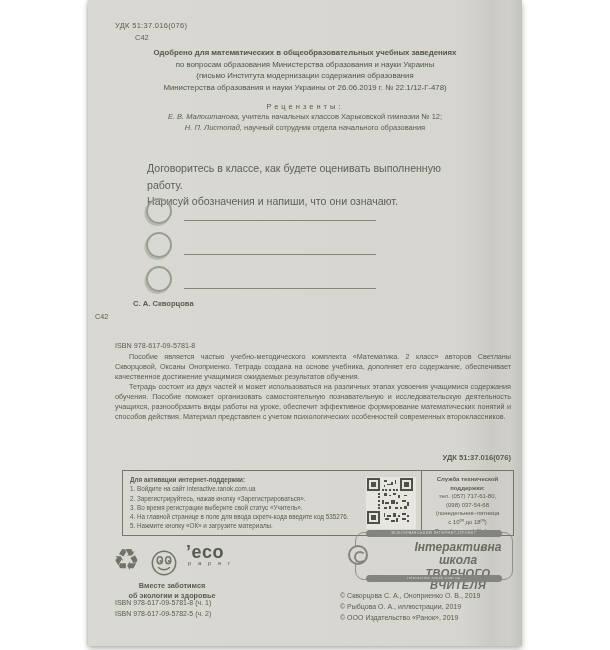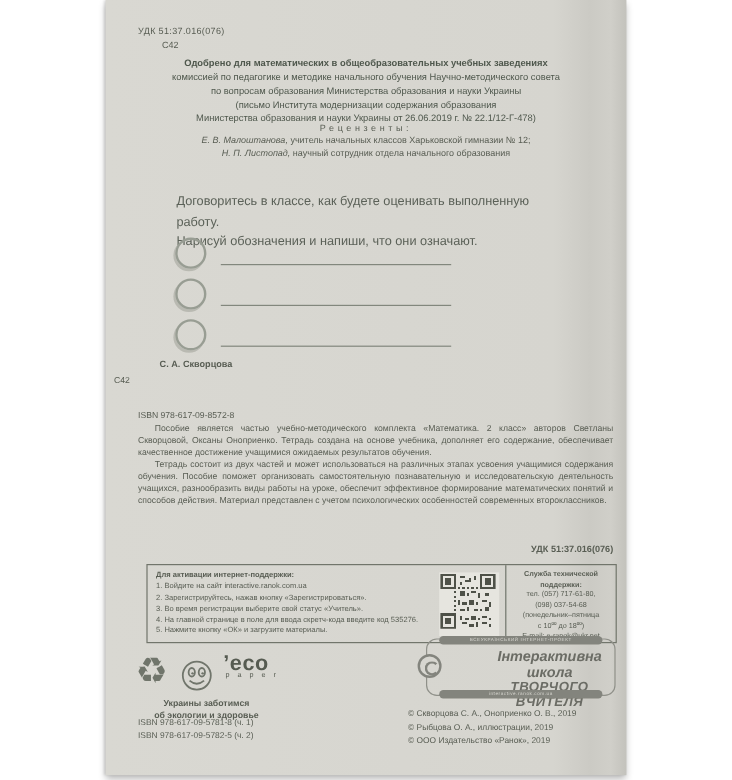--- a/index.html
+++ b/index.html
@@ -97,21 +97,20 @@
 </head>
 <body>
 
 <div class="page">
 
   <div class="abs udk-top">УДК 51:37.016(076)</div>
   <div class="abs code-top">С42</div>
 
   <div class="abs approval center c-green">
     <div class="l1">Одобрено для математических в общеобразовательных учебных заведениях</div>
-    <div>комиссией по педагогике и методике начального обучения Научно-методического совета</div>
     <div>по вопросам образования Министерства образования и науки Украины</div>
     <div>(письмо Института модернизации содержания образования</div>
     <div>Министерства образования и науки Украины от 26.06.2019 г. № 22.1/12-Г-478)</div>
   </div>
 
   <div class="abs reviewers-h center">Рецензенты:</div>
   <div class="abs rev1 center">
     <span class="ital">Е. В. Малоштанова,</span><span> учитель начальных классов Харьковской гимназии № 12;</span>
   </div>
   <div class="abs rev2 center">
@@ -131,21 +130,21 @@
     <div class="mark-circle"></div>
     <div class="mark-line"></div>
   </div>
   <div class="abs circle-row" style="top:266px;">
     <div class="mark-circle"></div>
     <div class="mark-line"></div>
   </div>
 
   <div class="abs bib-author">С. А. Скворцова</div>
   <div class="abs bib-code">С42</div>
-  <div class="abs bib-isbn small">ISBN 978-617-09-8572-8</div>
+  <div class="abs bib-isbn small">ISBN 978-617-09-5781-8</div>
 
   <div class="abs anno1 just small">Пособие является частью учебно-методического комплекта «Математика. 2 класс» авторов Светланы Скворцовой, Оксаны Оноприенко. Тетрадь создана на основе учебника, дополняет его содержание, обеспечивает качественное достижение учащимися ожидаемых результатов обучения.</div>
   <div class="abs anno2 just small">Тетрадь состоит из двух частей и может использоваться на различных этапах усвоения учащимися содержания обучения. Пособие поможет организовать самостоятельную познавательную и исследовательскую деятельность учащихся, разнообразить виды работы на уроке, обеспечит эффективное формирование математических понятий и способов действия. Материал представлен с учетом психологических особенностей современных второклассников.</div>
   <div class="abs udk-bottom">УДК 51:37.016(076)</div>
 
   <div class="abs support-box">
     <div class="support-list">
       <div class="t">Для активации интернет-поддержки:</div>
       <div>1. Войдите на сайт interactive.ranok.com.ua</div>
       <div>2. Зарегистрируйтесь, нажав кнопку «Зарегистрироваться».</div>
@@ -238,21 +237,21 @@
         <circle cx="11.2" cy="13" r="1.1"></circle>
         <circle cx="20.2" cy="13" r="1.1"></circle>
       </g>
     </svg>
   </div>
   <div class="abs eco-logo">
     <div class="w">’eco</div>
     <div class="s">p a p e r</div>
   </div>
   <div class="abs eco-slogan center">
-    <div>Украины заботимся</div>
+    <div>Вместе заботимся</div>
     <div>об экологии и здоровье</div>
   </div>
 
   <div class="abs stamp">
     <div class="logo-circle"></div>
     <div class="banner b-top">ВСЕУКРАЇНСЬКИЙ ІНТЕРНЕТ-ПРОЕКТ</div>
     <div class="s1">Інтерактивна школа</div>
     <div class="s2">ТВОРЧОГО ВЧИТЕЛЯ</div>
     <div class="banner b-bot">interactive.ranok.com.ua</div>
   </div>

